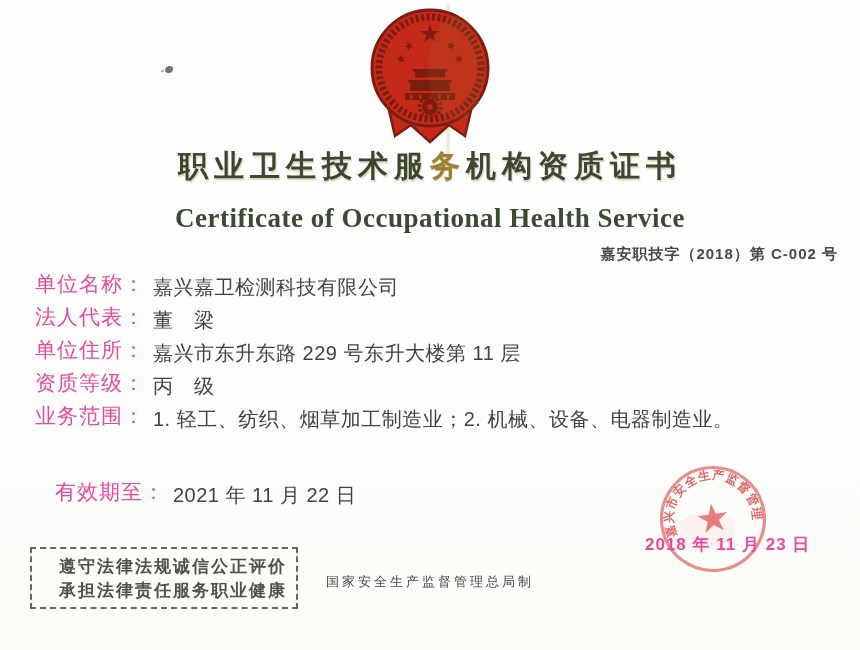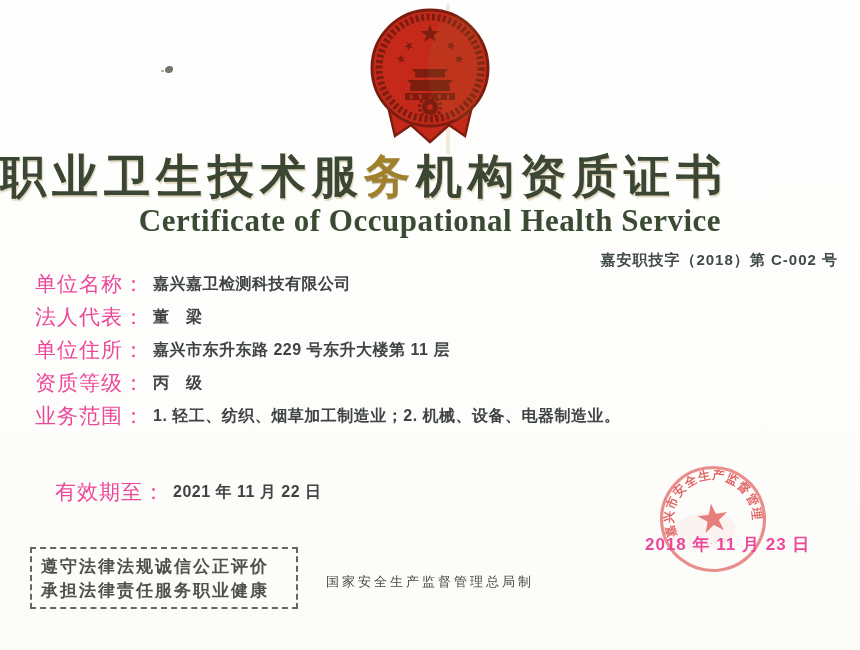--- a/index.html
+++ b/index.html
@@ -15,69 +15,69 @@
   .emblem{position:absolute;left:355px;top:6px;width:150px;height:148px;}
   .crease{position:absolute;left:446px;top:4px;width:4px;height:150px;
     background:rgba(200,165,95,.22);}
   .speck{position:absolute;left:165px;top:66px;width:8px;height:7px;
     background:#5d5c50;border-radius:60% 40% 55% 45%;opacity:.85;}
   .speck:after{content:"";position:absolute;left:-4px;top:4px;width:3px;height:2px;
     background:#8a887c;border-radius:50%;}
 
   
   .title-cn{
-    position:absolute;top:146px;left:0;width:100%;text-align:left;
+    position:absolute;top:146px;left:0;width:100%;text-align:center;
     font-family:Liberation Serif, serif;
-    font-size:46px;font-weight:bold;color:#3c4733;letter-spacing:6px;
+    font-size:30px;font-weight:bold;color:#3c4733;letter-spacing:6px;
     text-shadow:1px 2px 1px rgba(140,110,30,.28);
     white-space:nowrap;
   }
   .title-cn .gold{color:#a1802c;text-shadow:0 1px 1px rgba(60,50,10,.4);}
   .title-en{
     position:absolute;top:203px;left:0;width:100%;text-align:center;
     font-family:"Liberation Serif","DejaVu Serif",serif;
-    font-size:31px;font-weight:bold;color:#3a4a33;letter-spacing:0.5px;
+    font-size:27px;font-weight:bold;color:#3a4a33;letter-spacing:0.5px;
     white-space:nowrap;
   }
   .cert-no{
-    position:absolute;top:251px;right:22px;
+    position:absolute;top:245px;right:22px;
     font-size:15px;font-weight:bold;color:#404a48;letter-spacing:1px;
   }
 
   
   .fields{position:absolute;left:35px;top:270px;width:640px;}
   .field-row{display:flex;align-items:flex-start;height:33px;}
   .field-label{
     flex:0 0 118px;
     font-family:"Liberation Serif","DejaVu Serif",serif;
     font-size:21px;color:#ec4899;letter-spacing:1px;white-space:nowrap;
   }
   .field-value{
-    font-size:16px;font-weight:bold;color:#3f4442;letter-spacing:.5px;
+    font-size:20px;font-weight:normal;color:#3f4442;letter-spacing:.5px;
     padding-top:4px;white-space:nowrap;
   }
 
   .validity{position:absolute;left:35px;top:478px;display:flex;align-items:flex-start;margin-left:20px;}
   .validity .field-label{flex:0 0 118px;}
 
   
   .seal{position:absolute;left:650px;top:448px;width:126px;height:142px;opacity:.88;}
   .issue-date{
     position:absolute;left:645px;top:533px;z-index:5;
     font-size:17px;font-weight:bold;color:#ec4899;letter-spacing:1px;white-space:nowrap;
   }
 
   
   .pledge-box{
     position:absolute;left:30px;top:547px;width:246px;height:48px;
     border:2px dashed #66665f;
     padding:5px 9px;
     display:flex;flex-direction:column;justify-content:space-around;
   }
-  .pledge-row{display:flex;justify-content:flex-start;}
+  .pledge-row{display:flex;justify-content:flex-end;}
   .pledge-phrase{
     font-family:"Liberation Serif","DejaVu Serif",serif;
     font-size:17px;font-weight:bold;color:#504f49;letter-spacing:2px;white-space:nowrap;
   }
 
   
   .footer{
     position:absolute;top:573px;left:0;width:100%;text-align:center;
     font-size:13px;color:#454a47;letter-spacing:3px;white-space:nowrap;
   }

